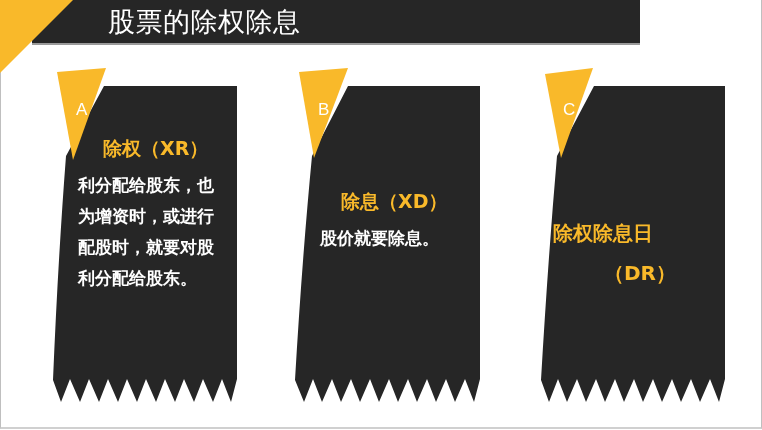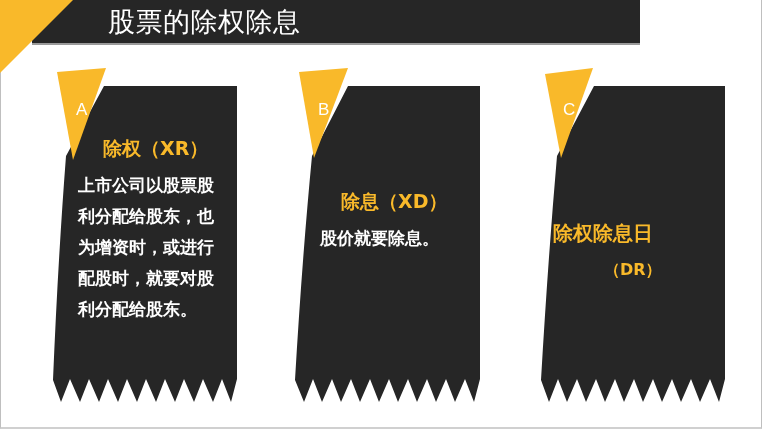--- a/index.html
+++ b/index.html
@@ -46,28 +46,27 @@
     <path fill="#262626" d="M594,86 L725,86 L725,379
       L719,402 L710,379 L700,402 L691,379 L681,402 L672,379 L662,402 L653,379 L643,402 L634,379 L624,402 L615,379 L605,402 L596,379 L586,402 L577,379 L567,402 L558,379 L549,402 L541,380
       Q548,260 557,156 Z"></path>
     <polygon points="545,74 593,68 561,158" fill="#f9b92a"></polygon>
   </g>
 </svg>
 
 <div class="letter" style="left:76px; top:100px;">A</div>
 <div class="heading" style="left:103px; top:136px;">除权（XR）</div>
 <div class="body" style="left:78px; top:170px;">
-  <div>上市公司以股票股</div>
   <div>利分配给股东，也</div>
   <div>为增资时，或进行</div>
   <div>配股时，就要对股</div>
   <div>利分配给股东。</div>
 </div>
 
 <div class="letter" style="left:318px; top:100px;">B</div>
 <div class="heading" style="left:341px; top:189px;">除息（XD）</div>
 <div class="body" style="left:320px; top:223px;">
   <div>股价就要除息。</div>
 </div>
 
 <div class="letter" style="left:563px; top:100px;">C</div>
 <div class="heading" style="left:553px; top:220px; font-size:20px;">除权除息日</div>
-<div class="heading" style="left:604px; top:260px; font-size:16px;">（DR）</div>
+<div class="heading" style="left:604px; top:260px; font-size:20px;">（DR）</div>
 
 </body></html>

